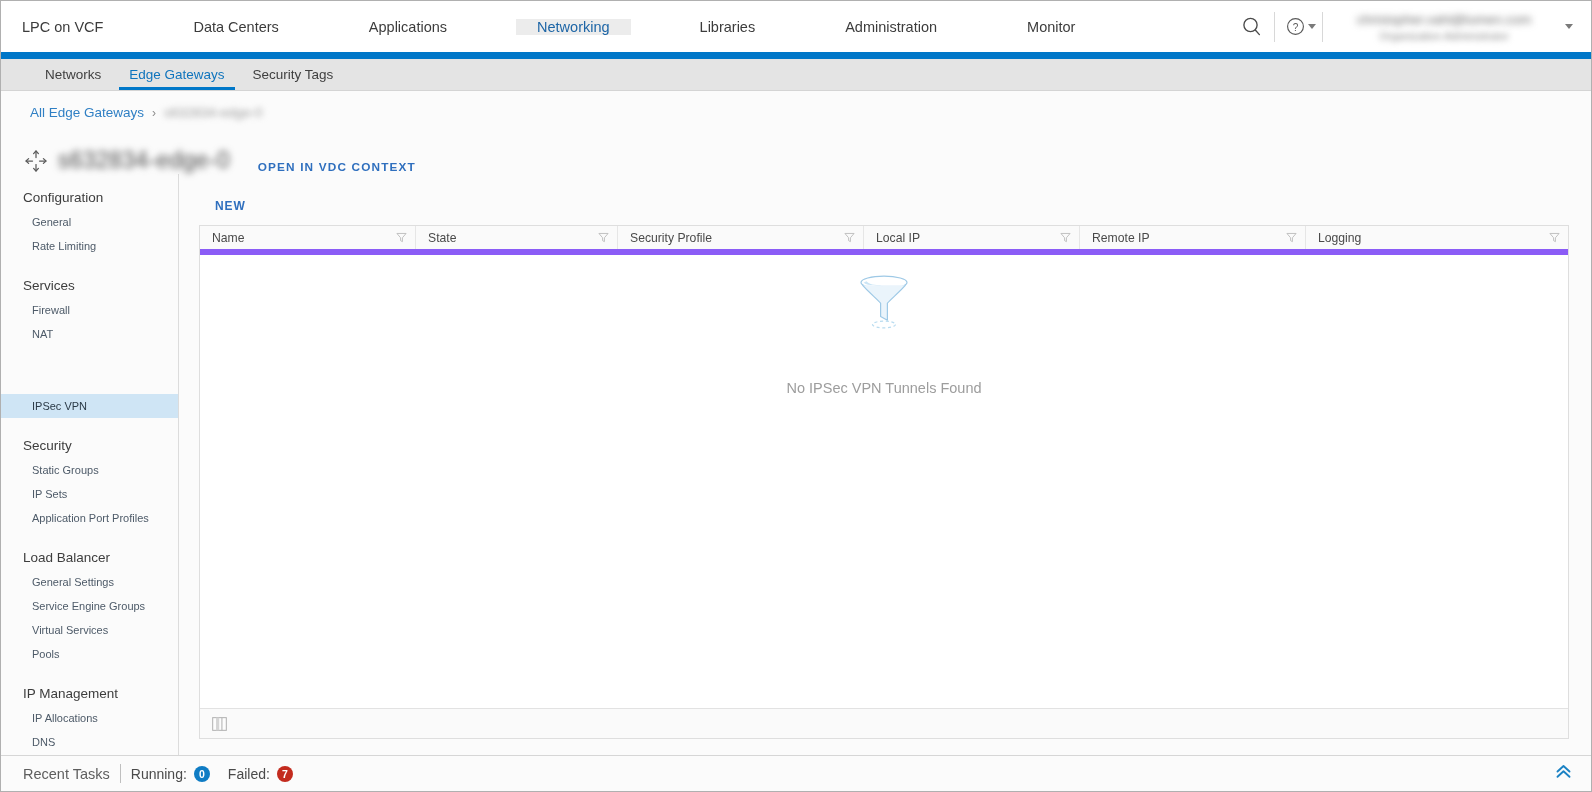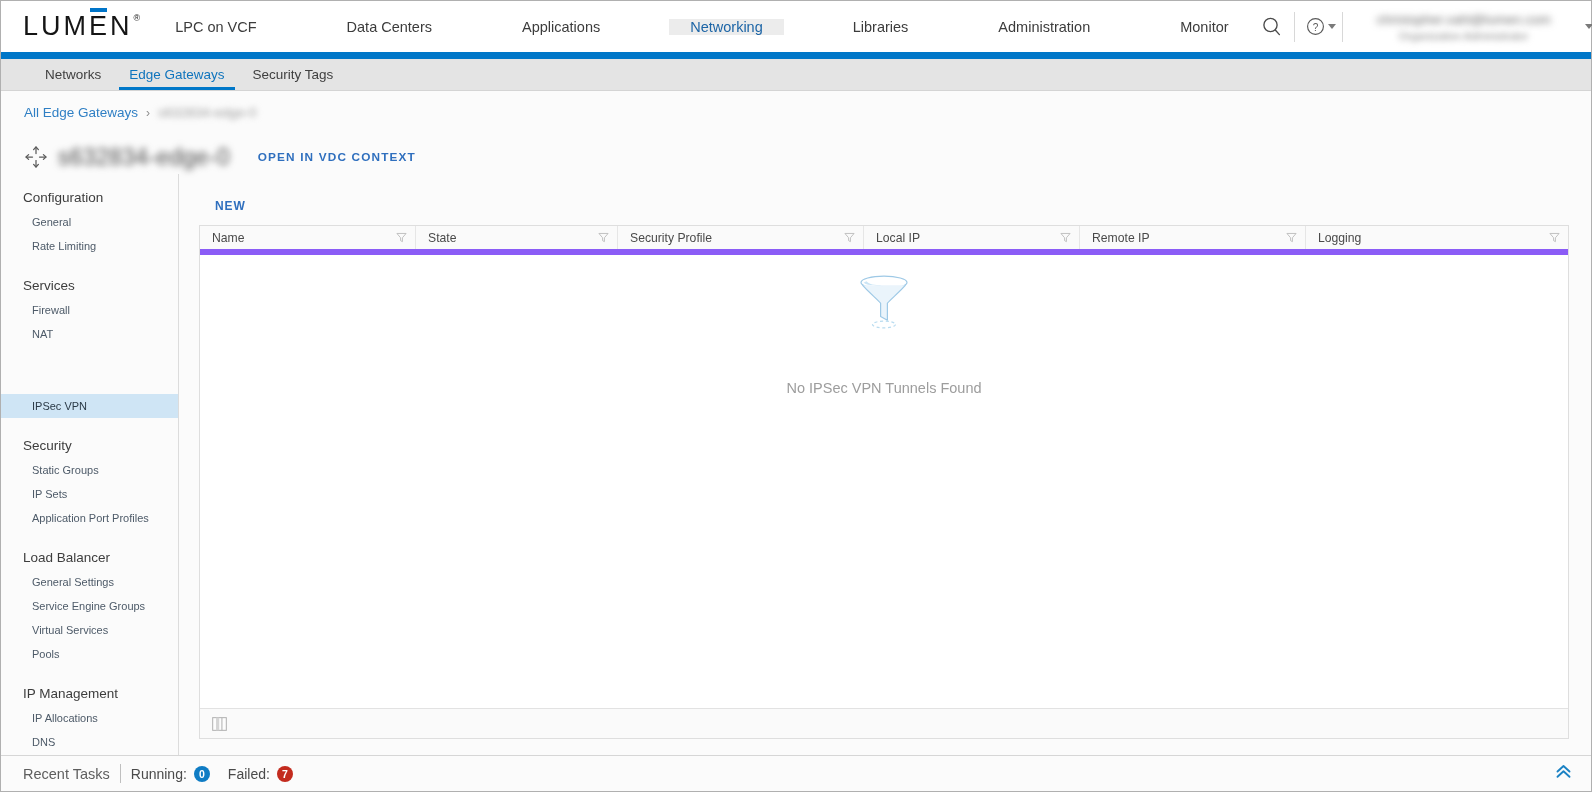--- a/index.html
+++ b/index.html
@@ -189,39 +189,40 @@
   
   .page-head {
     background: #fbfbfb;
     padding: 0 0 0 0;
   }
   .breadcrumb {
     display: flex;
     align-items: center;
     padding: 14px 0 0 23px;
     font-size: 13.5px;
+    margin-left: 6px;
   }
   .bc-link {
     color: #2f7fc4;
     cursor: pointer;
   }
   .bc-sep {
     color: #8d8d8d;
     margin: 0 8px;
     font-size: 12px;
   }
   .bc-current {
     color: #9a9a9a;
     filter: blur(3.4px);
     user-select: none;
   }
 
   .title-row {
     display: flex;
-    align-items: center;
+    align-items: flex-end;
     padding: 20px 0 0 22px;
     height: 54px;
   }
   .gw-icon {
     width: 26px; height: 26px;
     margin-right: 9px;
     flex-shrink: 0;
   }
   .page-title {
     font-size: 23px;
@@ -403,28 +404,20 @@
   .st-spacer { flex: 1; }
   .chev-up { cursor: pointer; padding-right: 6px; }
 </style>
 </head>
 <body>
 
 <div class="app">
 
   <div class="topbar">
 
-    <div class="logo-wrap">
-      <div class="logo">
-        <span>LUM</span>
-          <span class="lm-e"><span class="ebar"></span><span>E</span></span>
-          <span>N</span>
-          <span class="reg">®</span>
-      </div>
-    </div>
 
     <div class="mainnav">
       <div class="navitem">
           <span>LPC on VCF</span>
         </div>
       <div class="navitem">
           <span>Data Centers</span>
         </div>
       <div class="navitem">
           <span>Applications</span>

